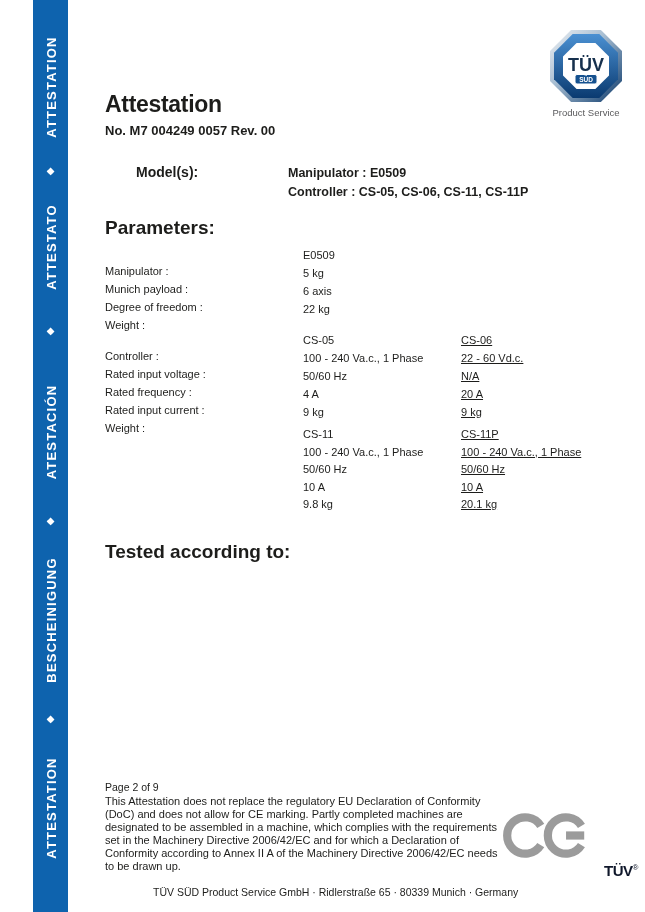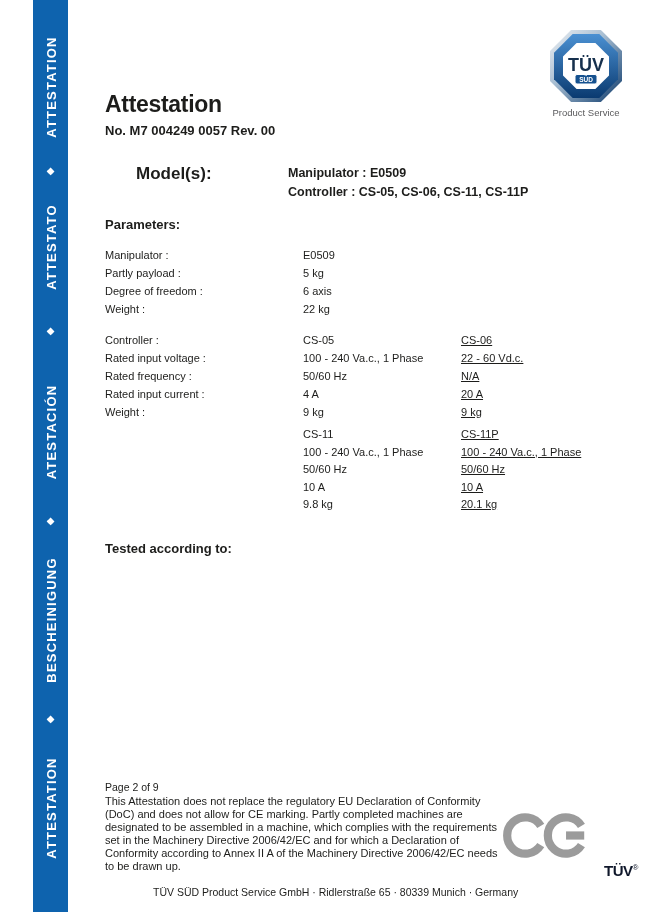--- a/index.html
+++ b/index.html
@@ -25,28 +25,28 @@
     transform:translate(-50%,-50%);
     color:#ffffff;font-size:10px;
   }
   
   .logo-wrap{position:absolute;left:548px;top:30px;width:76px;text-align:center;}
   .logo-caption{margin-top:1px;font-size:9.5px;color:#5a5a5c;}
   
   .doc-title{position:absolute;left:105px;top:91px;font-size:23px;font-weight:bold;letter-spacing:-0.3px;}
   .doc-number{position:absolute;left:105px;top:123px;font-size:13px;font-weight:bold;}
   .model-row{position:absolute;left:105px;top:164px;width:460px;}
-  .model-label{display:inline-block;vertical-align:top;width:152px;font-size:17px;font-weight:bold;padding-left:31px;}
+  .model-label{display:inline-block;vertical-align:top;width:152px;font-size:14px;font-weight:bold;padding-left:31px;}
   .model-values{display:inline-block;vertical-align:top;font-size:12.5px;font-weight:bold;line-height:19px;}
-  .section-heading{position:absolute;left:105px;font-size:13px;font-weight:bold;}
+  .section-heading{position:absolute;left:105px;font-size:19px;font-weight:bold;}
   
   .ptable{position:absolute;left:105px;width:470px;font-size:11px;}
   .prow{height:18px;line-height:18px;white-space:nowrap;}
   .prow2{height:17.5px;line-height:17.5px;white-space:nowrap;}
-  .lbl{display:inline-block;vertical-align:top;width:198px;}
+  .lbl{display:inline-block;vertical-align:top;width:198px;margin-top:16px;}
   .c1{display:inline-block;vertical-align:top;width:158px;}
   .c2{display:inline-block;vertical-align:top;text-decoration:underline;}
   
   .standards{position:absolute;left:275px;top:538px;font-size:10.5px;line-height:13px;}
   
   .page-indicator{position:absolute;left:105px;top:781px;font-size:10.5px;}
   .disclaimer{position:absolute;left:105px;top:795px;width:396px;font-size:11px;line-height:12.9px;}
   .address{position:absolute;left:105px;top:886px;font-size:10.5px;margin-left:48px;}
   .ce-wrap{position:absolute;left:502px;top:810px;}
   .tuv-mark{position:absolute;left:576px;top:862px;width:62px;text-align:right;font-size:15px;font-weight:bold;letter-spacing:-0.5px;color:#0f172a;}
@@ -96,21 +96,21 @@
   <div class="doc-number">No. M7 004249 0057 Rev. 00</div>
 
   <div class="model-row">
     <span class="model-label">Model(s):</span><span class="model-values"><span>Manipulator : E0509</span><br><span>Controller : CS-05, CS-06, CS-11, CS-11P</span></span>
   </div>
 
   <div class="section-heading" style="top:217px">Parameters:</div>
 
   <div class="ptable" style="top:246px">
     <div class="prow"><span class="lbl">Manipulator :</span><span class="c1">E0509</span></div>
-    <div class="prow"><span class="lbl">Partly payload :</span><span class="c1">5 kg</span></div>
+    <div class="prow"><span class="lbl">Munich payload :</span><span class="c1">5 kg</span></div>
     <div class="prow"><span class="lbl">Degree of freedom :</span><span class="c1">6 axis</span></div>
     <div class="prow"><span class="lbl">Weight :</span><span class="c1">22 kg</span></div>
   </div>
 
   <div class="ptable" style="top:331px">
     <div class="prow"><span class="lbl">Controller :</span><span class="c1">CS-05</span><span class="c2">CS-06</span></div>
     <div class="prow"><span class="lbl">Rated input voltage :</span><span class="c1">100 - 240 Va.c., 1 Phase</span><span class="c2">22 - 60 Vd.c.</span></div>
     <div class="prow"><span class="lbl">Rated frequency :</span><span class="c1">50/60 Hz</span><span class="c2">N/A</span></div>
     <div class="prow"><span class="lbl">Rated input current :</span><span class="c1">4 A</span><span class="c2">20 A</span></div>
     <div class="prow"><span class="lbl">Weight :</span><span class="c1">9 kg</span><span class="c2">9 kg</span></div>

